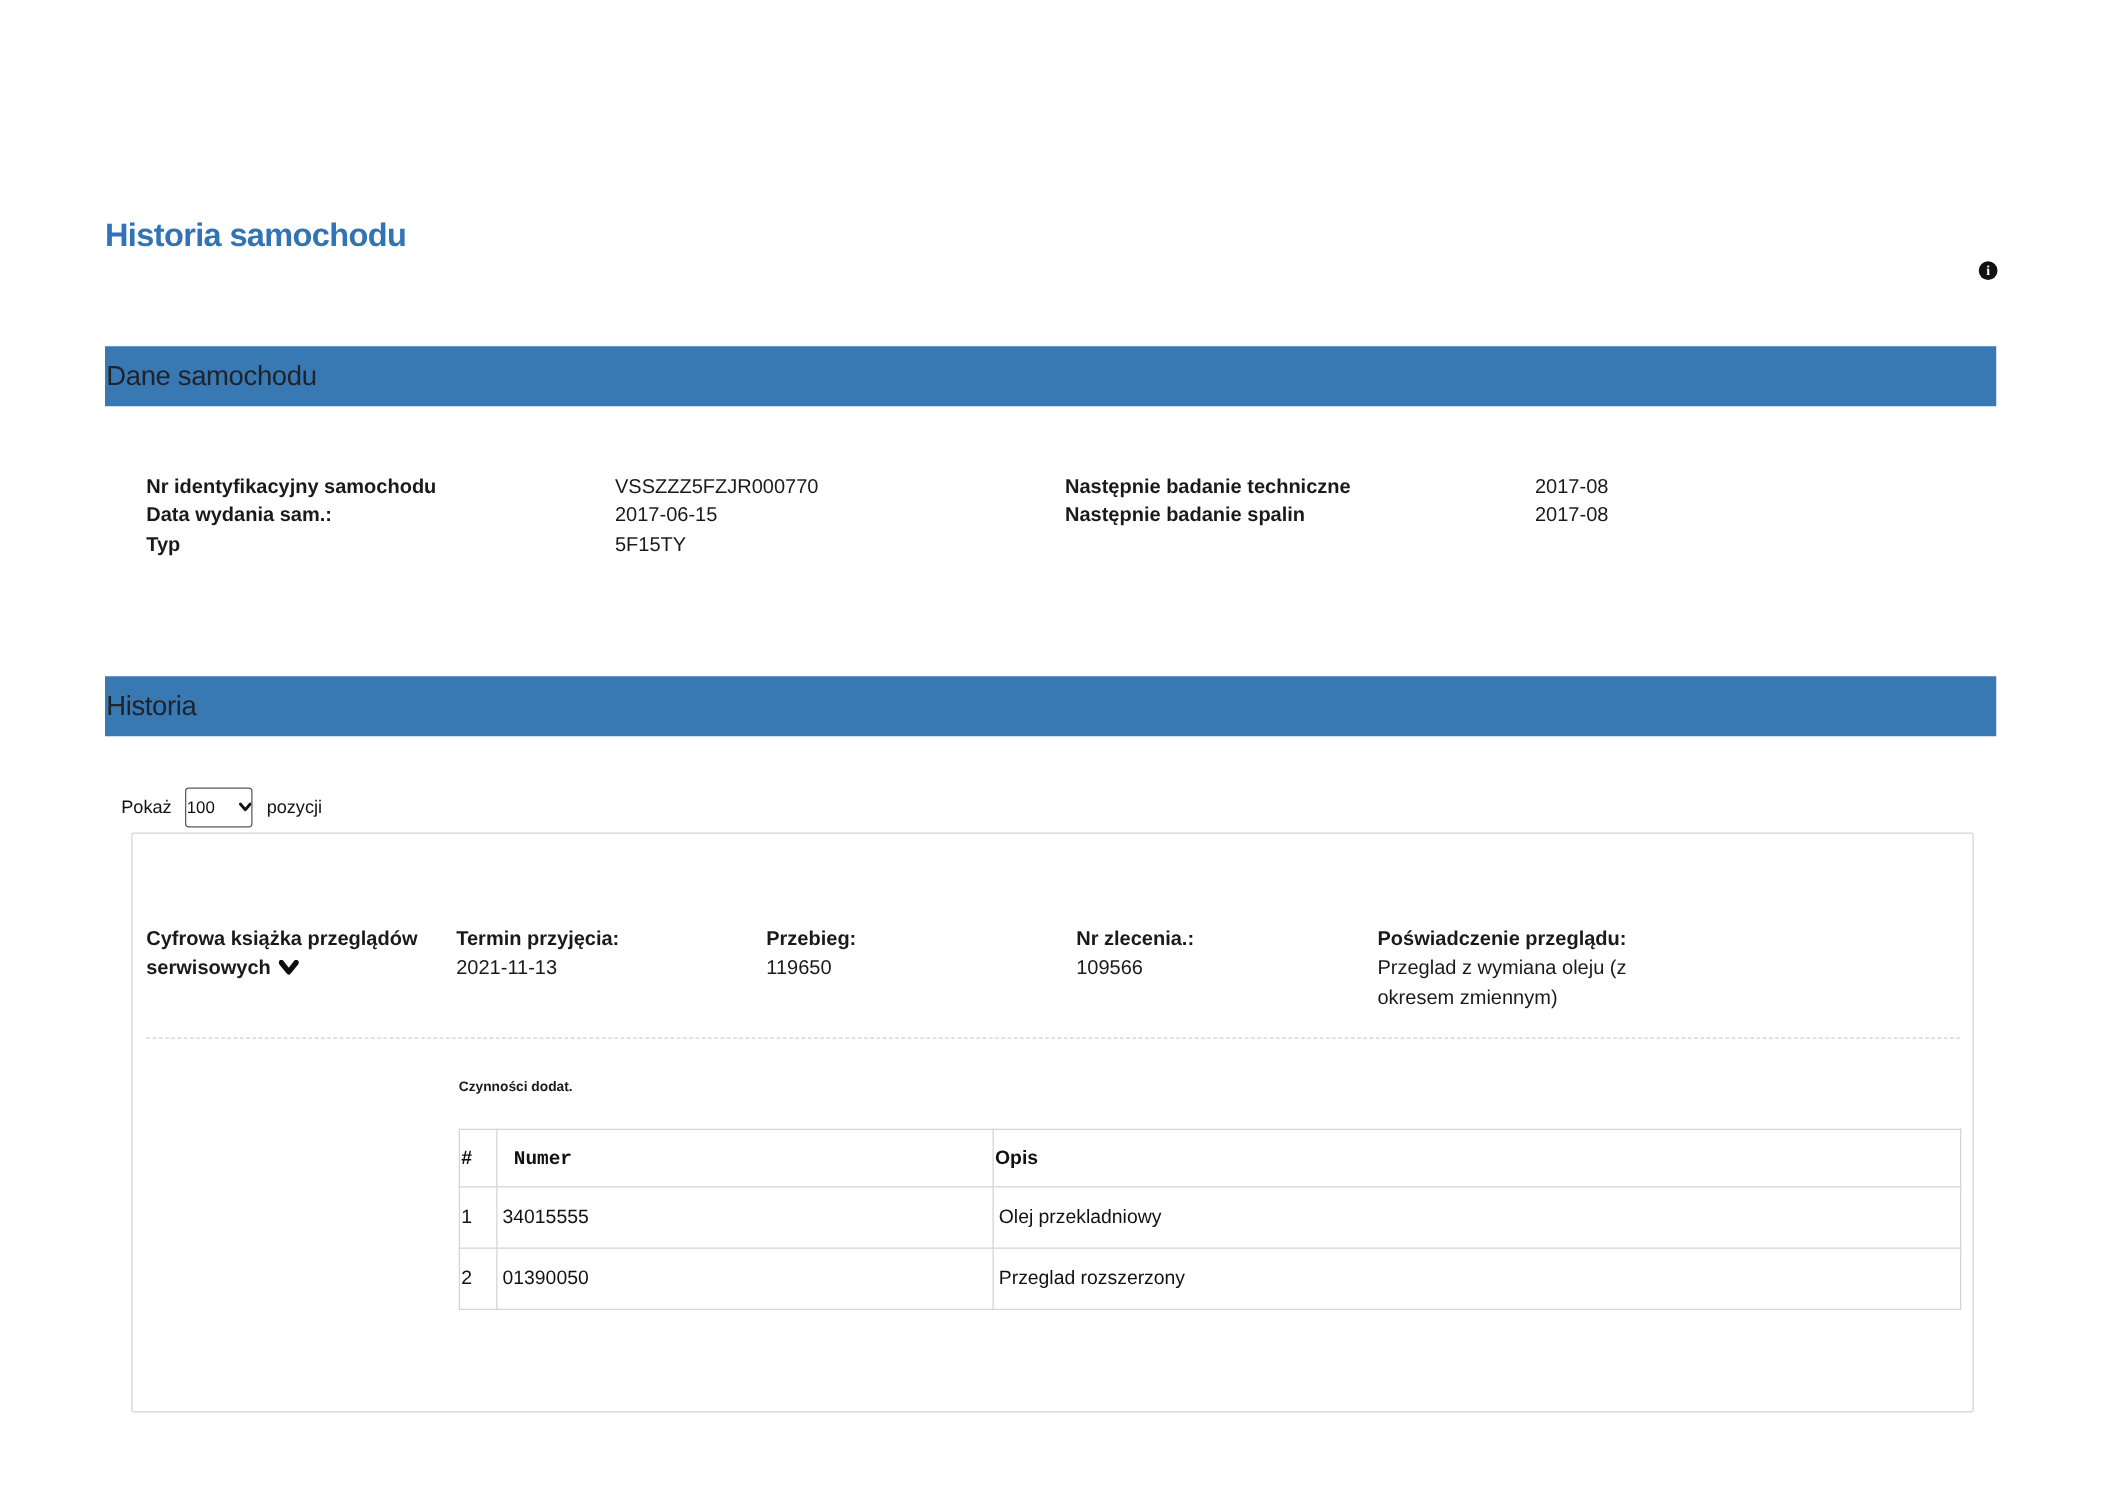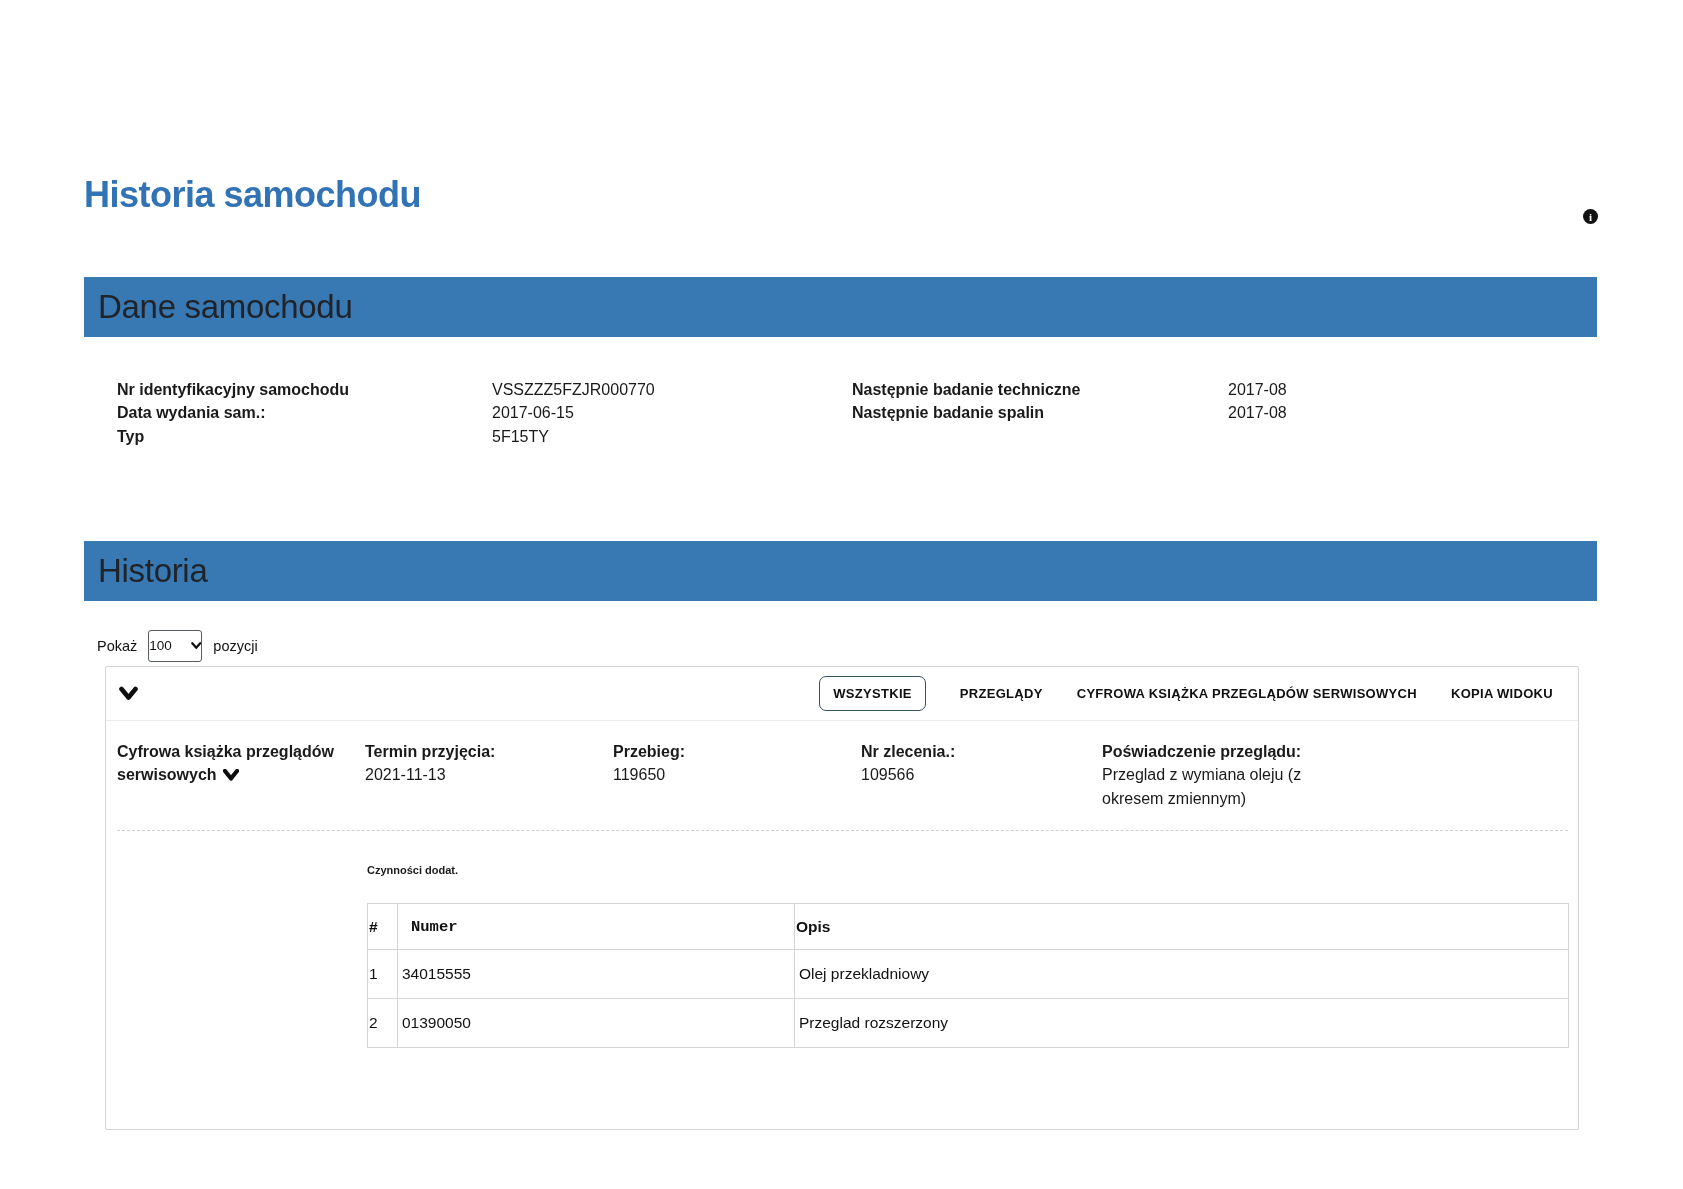--- a/index.html
+++ b/index.html
@@ -4,35 +4,35 @@
 <style>
   html,body{margin:0;padding:0;}
   body{
     width:1683px;height:1189px;background:#ffffff;position:relative;
     font-family:"Liberation Sans",sans-serif;color:#1a1a1a;
     -webkit-font-smoothing:antialiased;overflow:hidden;
   }
   
   .page-title{
     position:absolute;left:84px;top:148px;
-    font-size:36px;font-weight:600;letter-spacing:-0.5px;
+    font-size:26px;font-weight:600;letter-spacing:-0.5px;
     color:#3173B4;line-height:46px;
   }
   .info-icon{
     position:absolute;left:1583px;top:209px;width:15px;height:15px;
     background:#121212;border-radius:50%;color:#ffffff;
     font-family:"Liberation Serif",serif;font-weight:700;font-size:11px;
     display:flex;align-items:center;justify-content:center;cursor:pointer;
   }
   
   .section-bar{
-    position:absolute;left:84px;width:1513px;height:60px;
+    position:absolute;left:84px;width:1513px;height:48px;
     background:#3879B3;display:flex;align-items:center;
-    padding-left:14px;box-sizing:border-box;
-    font-size:33px;font-weight:400;color:#20242a;letter-spacing:-0.3px;
+    padding-left:1px;box-sizing:border-box;
+    font-size:22px;font-weight:400;color:#20242a;letter-spacing:-0.3px;
   }
   .bar-dane{top:277px;}
   .bar-historia{top:541px;}
   
   .kv-col{position:absolute;line-height:23.3px;font-size:16px;white-space:nowrap;}
   .kv-col.bold div{font-weight:700;}
   .dane-l-labels{left:117px;top:378px;}
   .dane-l-values{left:492px;top:378px;}
   .dane-r-labels{left:852px;top:378px;}
   .dane-r-values{left:1228px;top:378px;}
@@ -138,31 +138,20 @@
     <span>100</span>
     <svg width="11" height="9" viewBox="0 0 16 12">
       <path d="M2 2.5 L8 9.5 L14 2.5" fill="none" stroke="#111" stroke-width="3.4" stroke-linecap="round" stroke-linejoin="round"></path>
     </svg>
   </div>
   <span>pozycji</span>
 </div>
 
 <div class="panel">
 
-  <div class="panel-toolbar">
-    <svg class="chev-big" viewBox="0 0 19 15">
-      <path d="M2.5 3 L9.5 11.5 L16.5 3" fill="none" stroke="#0d0d0d" stroke-width="4.6" stroke-linecap="round" stroke-linejoin="round"></path>
-    </svg>
-    <div class="filter-group">
-      <button class="filter-btn active">WSZYSTKIE</button>
-      <button class="filter-btn">PRZEGLĄDY</button>
-      <button class="filter-btn">CYFROWA KSIĄŻKA PRZEGLĄDÓW SERWISOWYCH</button>
-      <button class="filter-btn">KOPIA WIDOKU</button>
-    </div>
-  </div>
 
   <div class="rec-col rec-c1"><span>Cyfrowa książka przeglądów serwisowych</span><svg class="chev-inline" viewBox="0 0 16 12">
       <path d="M2 2 L8 9.5 L14 2" fill="none" stroke="#0d0d0d" stroke-width="4.2" stroke-linecap="round" stroke-linejoin="round"></path>
       </svg>
   </div>
   <div class="rec-col rec-c2">
     <div class="lbl">Termin przyjęcia:</div>
     <div>2021-11-13</div>
   </div>
   <div class="rec-col rec-c3">

